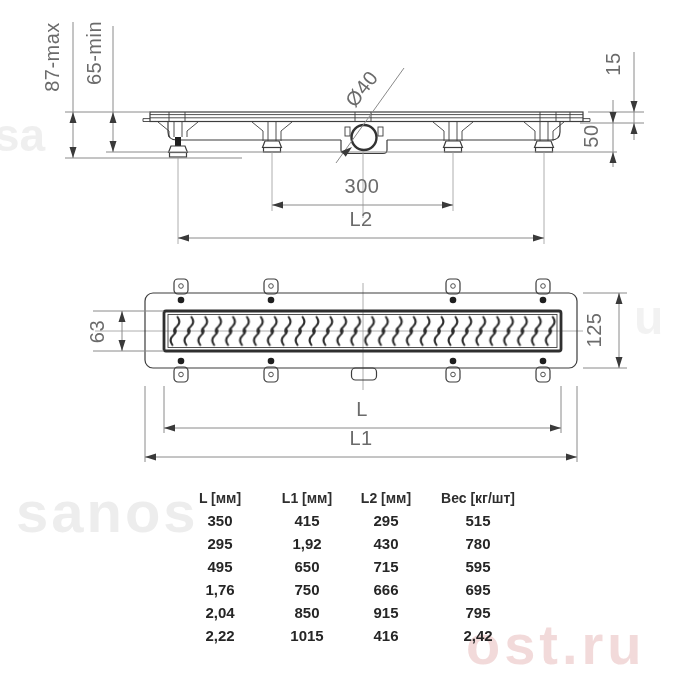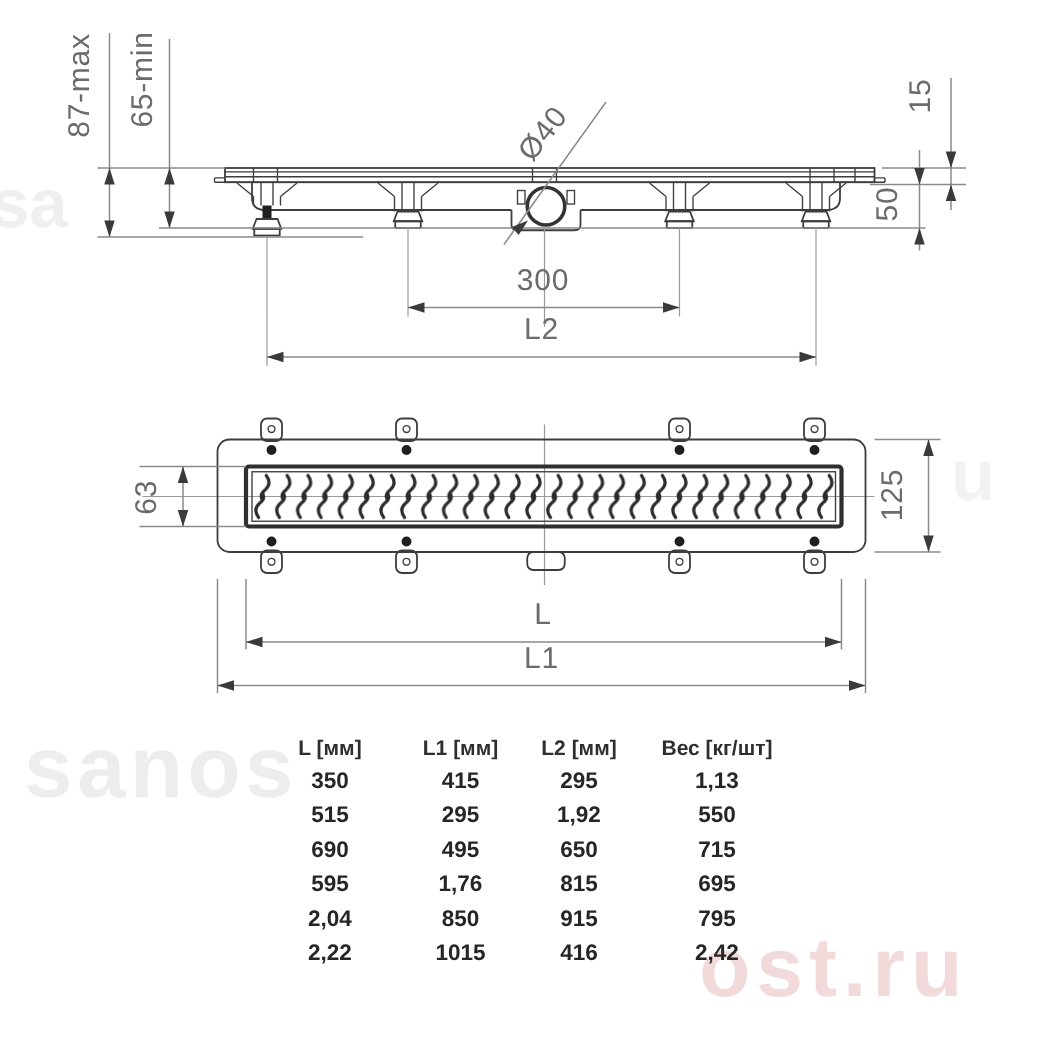--- a/index.html
+++ b/index.html
@@ -188,36 +188,36 @@
 
   <div class="size-table">
     <div class="cell hdr">L [мм]</div>
     <div class="cell hdr">L1 [мм]</div>
     <div class="cell hdr">L2 [мм]</div>
     <div class="cell hdr">Вес [кг/шт]</div>
 
     <div class="cell">350</div>
     <div class="cell">415</div>
     <div class="cell">295</div>
-    <div class="cell">1,13</div>
 
     <div class="cell">515</div>
     <div class="cell">295</div>
     <div class="cell">1,92</div>
 
-    <div class="cell">550</div>
-    <div class="cell">690</div>
+    <div class="cell">430</div>
+    <div class="cell">780</div>
     <div class="cell">495</div>
 
     <div class="cell">650</div>
     <div class="cell">715</div>
     <div class="cell">595</div>
     <div class="cell">1,76</div>
 
-    <div class="cell">815</div>
+    <div class="cell">750</div>
+    <div class="cell">666</div>
     <div class="cell">695</div>
     <div class="cell">2,04</div>
 
     <div class="cell">850</div>
     <div class="cell">915</div>
     <div class="cell">795</div>
     <div class="cell">2,22</div>
 
     <div class="cell">1015</div>
     <div class="cell">416</div>

